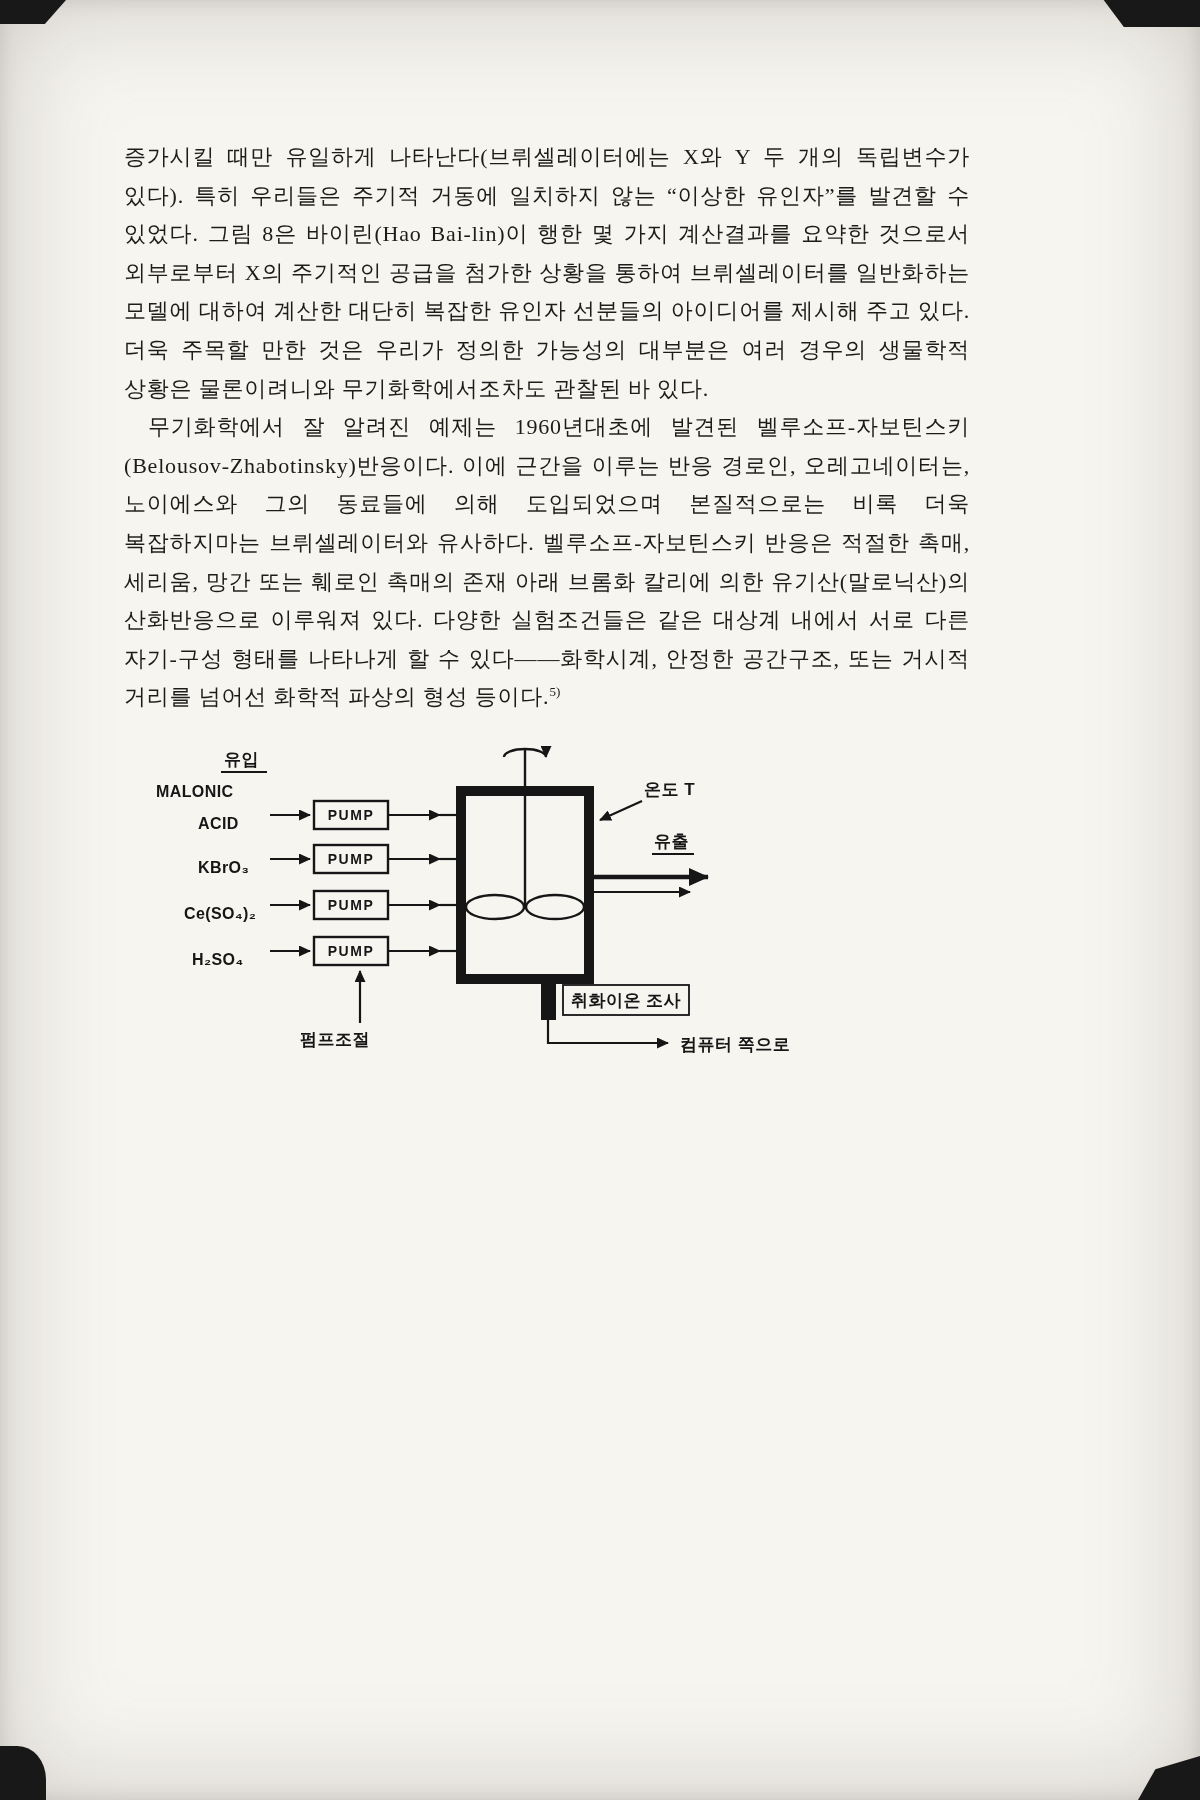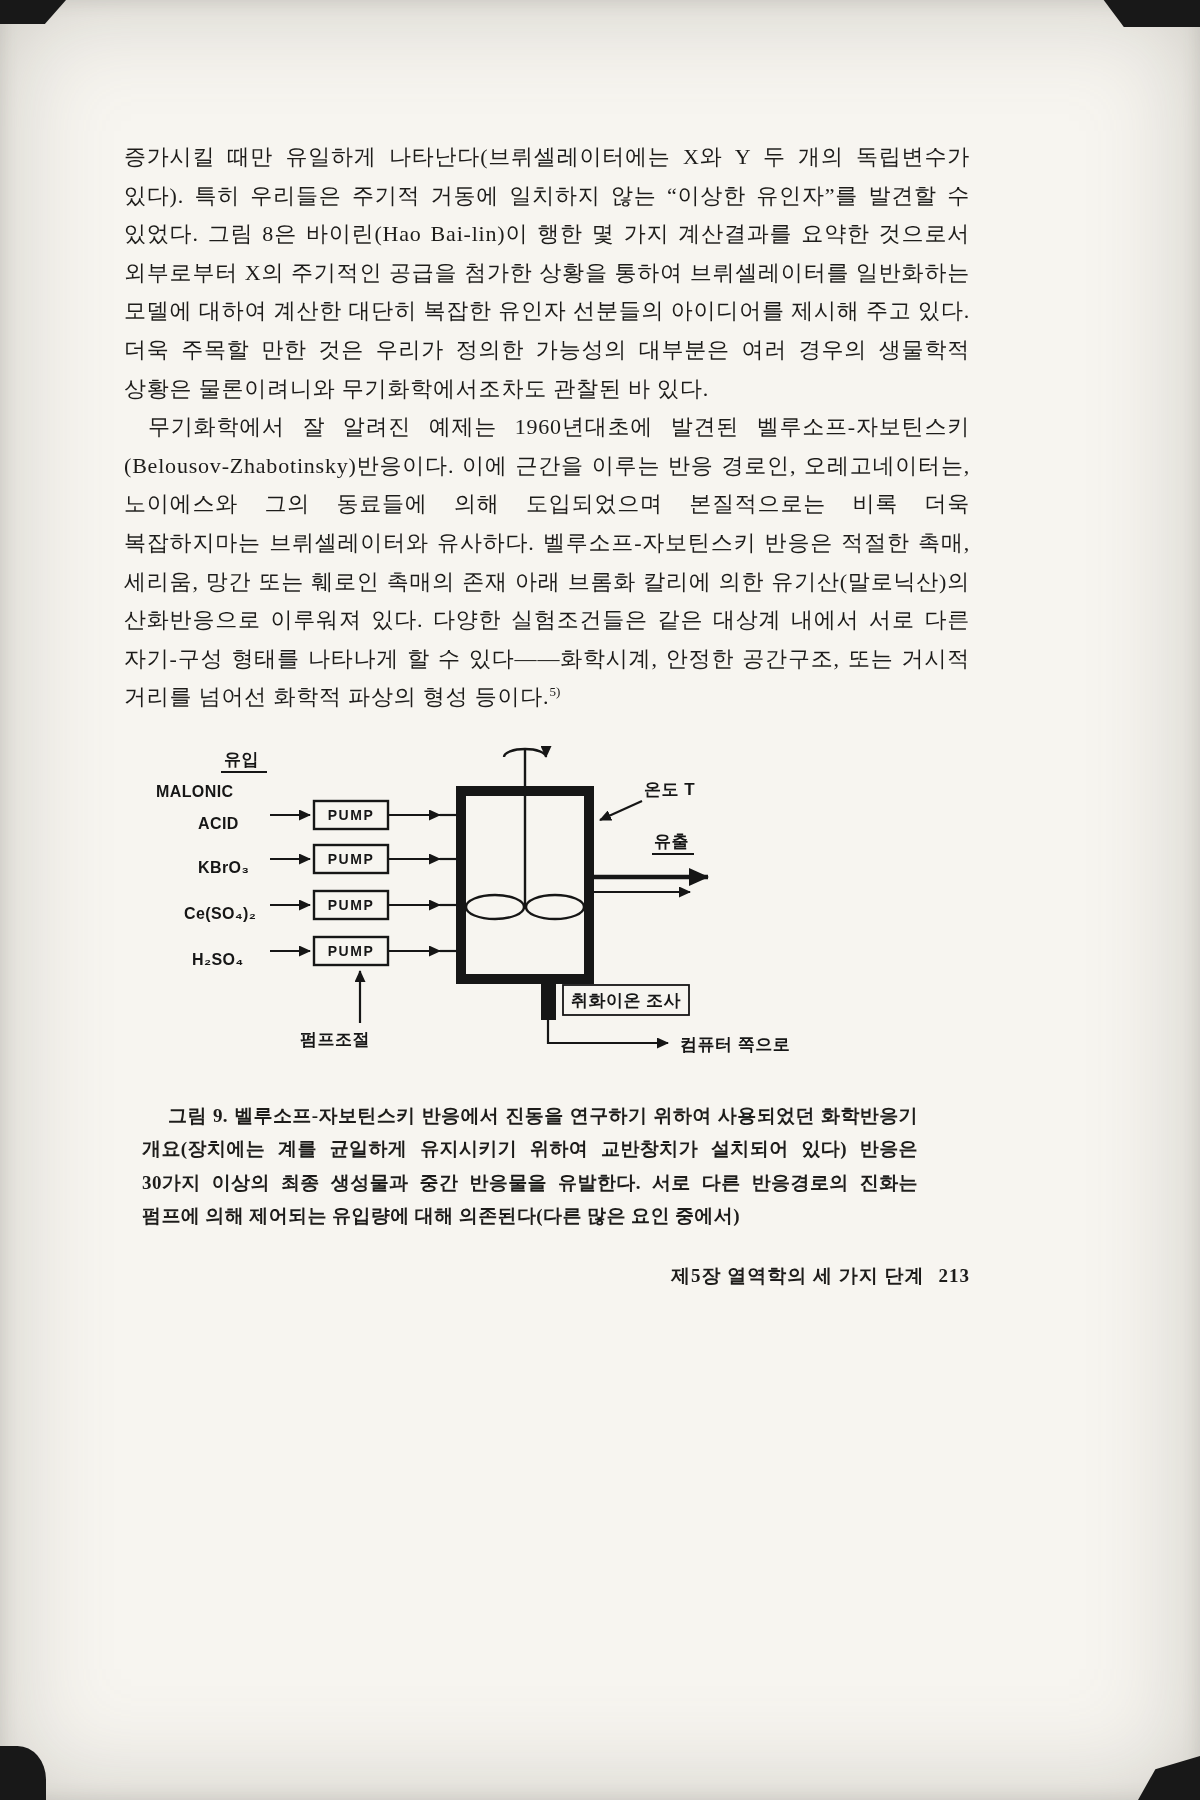--- a/index.html
+++ b/index.html
@@ -145,20 +145,16 @@
         <g>
           <rect x="399" y="243" width="15" height="40" class="probe"></rect>
           <rect x="421" y="248" width="126" height="30" class="labelbox"></rect>
           <text x="484" y="269" class="klabel" text-anchor="middle">취화이온 조사</text>
           <path d="M 406,283 L 406,306 L 526,306" class="fl" marker-end="url(#arr)"></path>
           <text x="538" y="313" class="klabel">컴퓨터 쪽으로</text>
         </g>
       </svg>
     </div>
 
-    <figcaption><span class="cap-label">그림 9.</span><span> 벨루소프-자보틴스키 반응에서 진동을 연구하기 위하여 사용되었던 화학반응기 개요(장치에는 계를 균일하게 유지시키기 위하여 교반창치가 설치되어 있다) 반응은 30가지 이상의 최종 생성물과 중간 반응물을 유발한다. 서로 다른 반응경로의 진화는 펌프에 의해 제어되는 유입량에 대해 의존된다(다른 많은 요인 중에서)</span></figcaption>
   </figure>
 
-  <div class="footer">
-    <span>제5장 열역학의 세 가지 단계</span><span class="pagenum">213</span>
-  </div>
 
 </div>
 
 </body></html>

